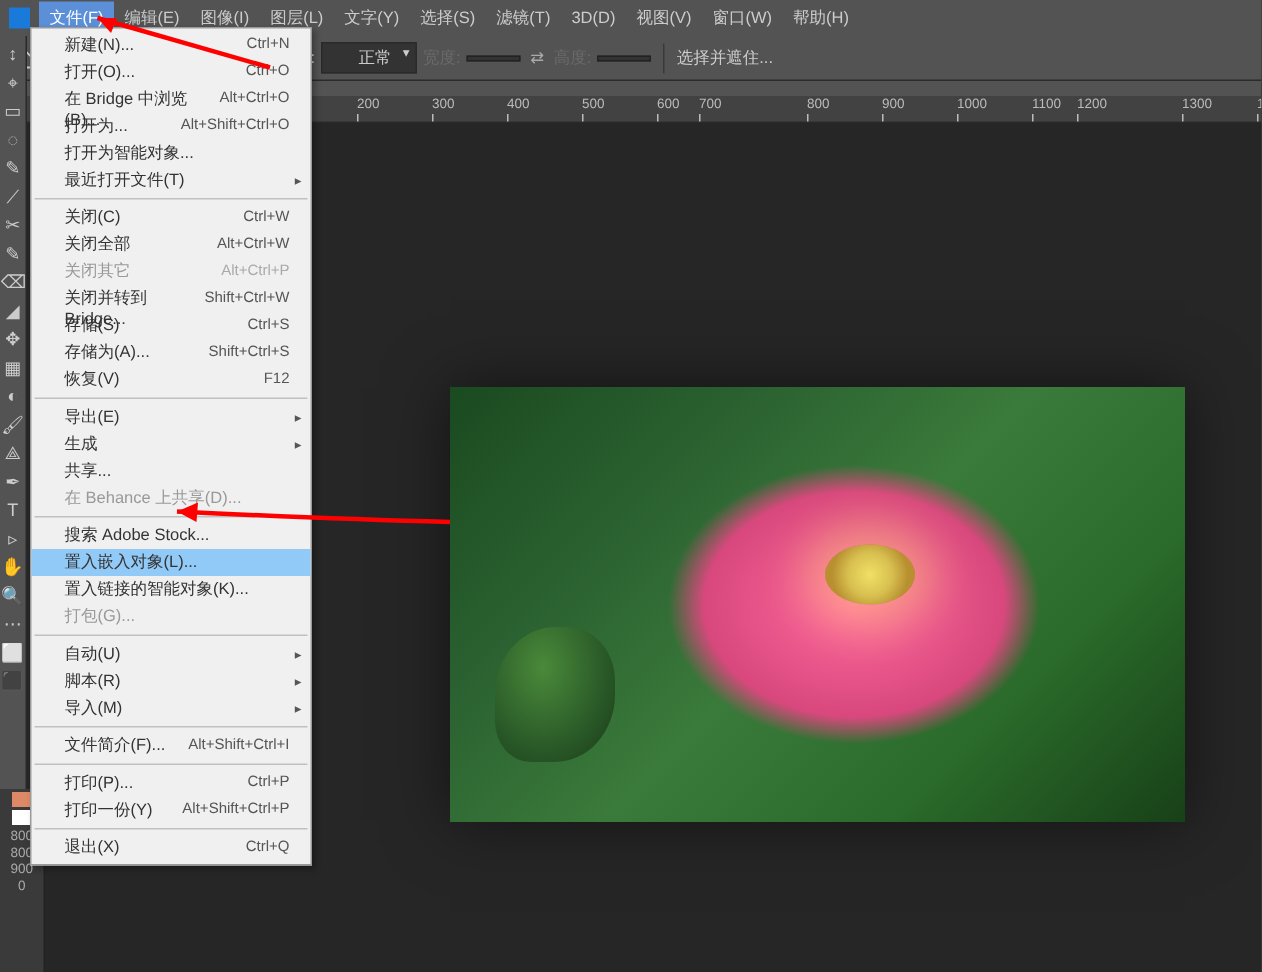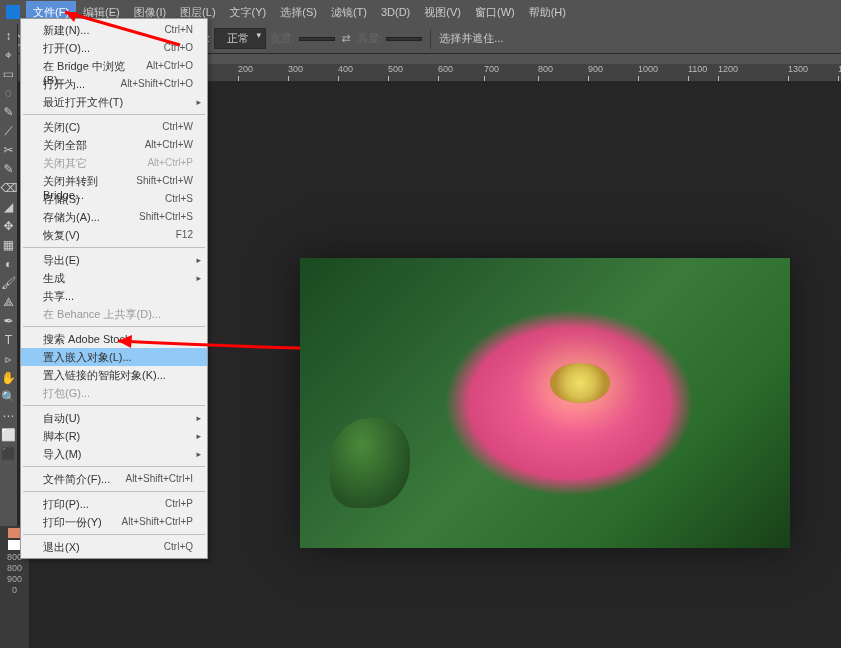--- a/index.html
+++ b/index.html
@@ -5,21 +5,21 @@
 * { margin: 0; padding: 0; box-sizing: border-box; font-family: "Microsoft YaHei", sans-serif; }
 body { width: 841px; height: 648px; background: #535353; overflow: hidden; position: relative; }
 .menubar { height: 24px; background: #535353; display: flex; align-items: center; padding-left: 6px; font-size: 11px; color: #ccc; }
 .menubar .app-icon { width: 14px; height: 14px; background: #1a7ad9; margin-right: 6px; display: inline-block; }
 .menubar .menu-item { padding: 0 7px; height: 22px; line-height: 22px; cursor: pointer; }
 .menubar .menu-item.active { background: #5b8fd8; color: #fff; }
 .options-bar { height: 30px; background: #535353; border-bottom: 1px solid #2a2a2a; display: flex; align-items: center; font-size: 11px; color: #ccc; padding-left: 4px; gap: 4px; }
 .options-bar .home-icon { width: 24px; height: 24px; display: flex; align-items: center; justify-content: center; }
 .options-bar .sep { width: 1px; height: 20px; background: #3a3a3a; margin: 0 4px; }
 .options-bar .field { background: #333; border: 1px solid #222; padding: 1px 4px; color: #ccc; font-size: 11px; min-width: 36px; display: inline-block; }
-.options-bar .dropdown { background: #333; border: 1px solid #2a2a2a; padding: 2px 16px 2px 12px; position: relative; font-size: 11px; }
+.options-bar .dropdown { background: #333; border: 1px solid #2a2a2a; padding: 2px 16px 2px 24px; position: relative; font-size: 11px; }
 .options-bar .dropdown::after { content: "▾"; position: absolute; right: 4px; top: 1px; font-size: 9px; }
 .options-bar .disabled { color: #6a6a6a; }
 .options-bar .link-icon { width: 14px; text-align: center; color: #aaa; }
 .ruler-h { position: absolute; top: 64px; left: 18px; right: 0; height: 18px; background: #424242; border-bottom: 1px solid #2a2a2a; overflow: hidden; }
 .ruler-h .ticks { position: relative; height: 100%; left: 20px; }
 .ruler-h .tick { position: absolute; top: 0; font-size: 9px; color: #bbb; white-space: nowrap; }
 .ruler-h .tick::before { content: ""; position: absolute; left: 0; top: 12px; width: 1px; height: 6px; background: #bbb; }
 .tools { position: absolute; top: 24px; left: 0; width: 18px; bottom: 0; background: #535353; border-right: 1px solid #2a2a2a; display: flex; flex-direction: column; gap: 3px; padding-top: 4px; align-items: center; z-index: 5; }
 .tools .tool { width: 16px; height: 16px; color: #ccc; font-size: 12px; text-align: center; line-height: 16px; cursor: pointer; }
 .canvas-area { position: absolute; top: 82px; left: 18px; right: 0; bottom: 0; background: #262626; overflow: hidden; }
@@ -117,21 +117,21 @@
   <div class="ticks" id="ruler-ticks">
       <div class="tick" style="left: 0px;">200</div>
       <div class="tick" style="left: 50px;">100</div>
       <div class="tick" style="left: 100px;">0</div>
       <div class="tick" style="left: 150px;">100</div>
       <div class="tick" style="left: 200px;">200</div>
       <div class="tick" style="left: 250px;">300</div>
       <div class="tick" style="left: 300px;">400</div>
       <div class="tick" style="left: 350px;">500</div>
       <div class="tick" style="left: 400px;">600</div>
-      <div class="tick" style="left: 446px;">700</div>
+      <div class="tick" style="left: 428px;">700</div>
       <div class="tick" style="left: 500px;">800</div>
       <div class="tick" style="left: 550px;">900</div>
       <div class="tick" style="left: 600px;">1000</div>
       <div class="tick" style="left: 650px;">1100</div>
       <div class="tick" style="left: 680px;">1200</div>
       <div class="tick" style="left: 750px;">1300</div>
       <div class="tick" style="left: 800px;">1400</div>
     </div>
 </div>
 
@@ -158,20 +158,23 @@
       <span class="shortcut">Ctrl+O</span>
     </div>
     <div class="item">
       <span>在 Bridge 中浏览(B)...</span>
       <span class="shortcut">Alt+Ctrl+O</span>
     </div>
     <div class="item">
       <span>打开为...</span>
       <span class="shortcut">Alt+Shift+Ctrl+O</span>
     </div>
+    <div class="item">
+      <span>打开为智能对象...</span>
+    </div>
     <div class="item submenu">
       <span>最近打开文件(T)</span>
     </div>
     <div class="separator"></div>
     <div class="item">
       <span>关闭(C)</span>
       <span class="shortcut">Ctrl+W</span>
     </div>
     <div class="item">
       <span>关闭全部</span>

